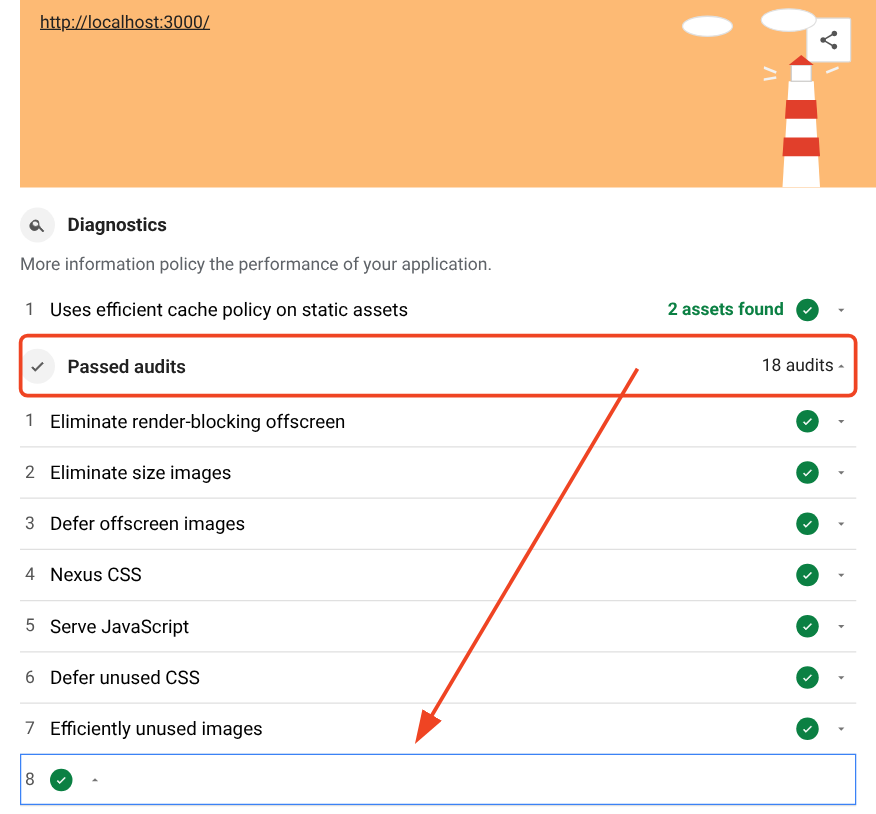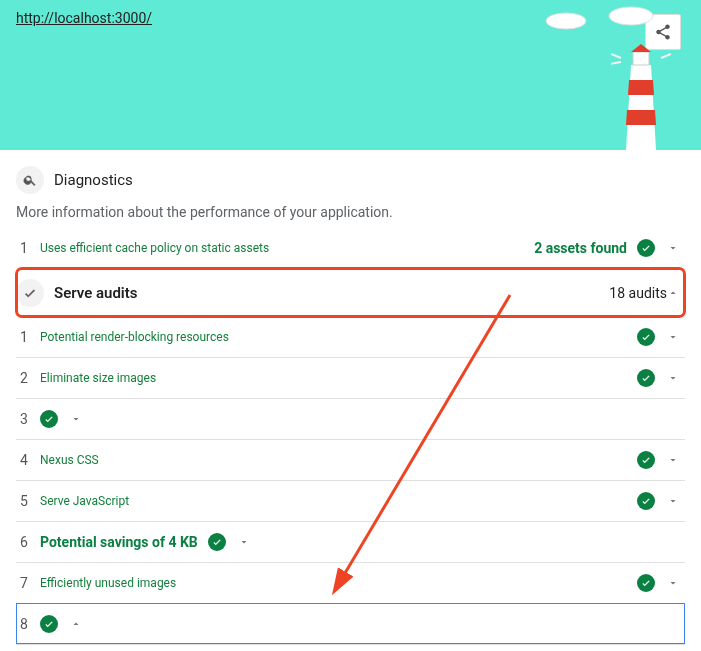--- a/index.html
+++ b/index.html
@@ -5,25 +5,26 @@
   * { box-sizing: border-box; }
   body {
     margin: 0;
     font-family: -apple-system, BlinkMacSystemFont, "Segoe UI", Roboto, Arial, sans-serif;
     font-size: 14px;
     color: #212121;
     background: #fff;
     width: 701px;
   }
   .header {
-    background: #5eead4;
+    background: #fdba74;
     padding: 10px 0 40px 16px;
     position: relative;
     overflow: hidden;
     min-height: 150px;
+    margin-left: 16px;
   }
   .url {
     font-size: 14px;
     color: #212121;
     text-decoration: underline;
   }
   .env {
     color: #555;
     font-size: 14px;
     margin-top: 2px;
@@ -70,21 +71,21 @@
     width: 28px;
     height: 28px;
     background: #f2f2f2;
     border-radius: 50%;
     display: flex;
     align-items: center;
     justify-content: center;
   }
   .icon-circle svg { width: 14px; height: 14px; fill: #555; stroke: #555;}
   .section-title {
-    font-weight: 400;
+    font-weight: 700;
     font-size: 15px;
   }
   .section-sub {
     color: #5f6368;
     font-size: 14px;
     margin: 10px 0 8px 0;
   }
 
   .row {
     display: flex;
@@ -95,22 +96,22 @@
   .row:first-of-type { border-top: none; }
   .row .idx {
     width: 24px;
     text-align: left;
     color: #555;
     font-size: 14px;
     padding-left:4px;
   }
   .row .label {
     flex: 1;
-    font-size: 12px;
-    color: #15803d;
+    font-size: 15px;
+    color: #000000;
   }
   .row .meta {
     color: #0b8043;
     font-size: 14px;
     margin-right: 10px;
     font-weight: bold;
   }
   .check-badge {
     width: 18px;
     height: 18px;
@@ -199,21 +200,21 @@
 
 <div class="section">
   <div class="section-header">
     <span class="icon-circle">
       <svg viewBox="0 0 24 24">
           <path d="M15.5 14h-.8l-.3-.3A6.5 6.5 0 1 0 14 15.5l.3.3v.8l5 5 1.5-1.5-5-5zM9.5 14A4.5 4.5 0 1 1 14 9.5 4.5 4.5 0 0 1 9.5 14z"></path>
         </svg>
     </span>
     <span class="section-title">Diagnostics</span>
   </div>
-  <div class="section-sub">More information about the performance of your application.</div>
+  <div class="section-sub">More information policy the performance of your application.</div>
 </div>
 
 <div class="audit-list">
   <div class="row">
     <span class="idx">1</span>
     <span class="label">Uses efficient cache policy on static assets</span>
     <span class="meta">2 assets found</span>
     <span class="check-badge">
         <svg viewBox="0 0 24 24">
           <path d="M9 16.2l-3.5-3.5L4 14.2 9 19l11-11-1.5-1.5z"></path>
@@ -225,33 +226,33 @@
         </svg>
       </span>
   </div>
 
   <div class="group-header highlight-red">
     <span class="icon-circle">
       <svg viewBox="0 0 24 24">
           <path d="M9 16.2l-3.5-3.5L4 14.2 9 19l11-11-1.5-1.5z"></path>
         </svg>
     </span>
-    <span class="label">Serve audits</span>
+    <span class="label">Passed audits</span>
     <span class="gray-meta">18 audits</span>
     <span class="chevron">
         <svg viewBox="0 0 24 24">
           <path d="M7 14l5-5 5 5z"></path>
         </svg>
       </span>
   </div>
 
   <div id="passed-list">
       <div class="row">
         <span class="idx">1</span>
-        <span class="label">Potential render-blocking resources</span>
+        <span class="label">Eliminate render-blocking offscreen</span>
         <span class="check-badge">
           <svg viewBox="0 0 24 24">
             <path d="M9 16.2l-3.5-3.5L4 14.2 9 19l11-11-1.5-1.5z"></path>
           </svg>
         </span>
         <span class="chevron">
           <svg viewBox="0 0 24 24">
             <path d="M7 10l5 5 5-5z"></path>
           </svg>
         </span>
@@ -265,20 +266,21 @@
           </svg>
         </span>
         <span class="chevron">
           <svg viewBox="0 0 24 24">
             <path d="M7 10l5 5 5-5z"></path>
           </svg>
         </span>
       </div>
       <div class="row">
         <span class="idx">3</span>
+        <span class="label">Defer offscreen images</span>
         <span class="check-badge">
           <svg viewBox="0 0 24 24">
             <path d="M9 16.2l-3.5-3.5L4 14.2 9 19l11-11-1.5-1.5z"></path>
           </svg>
         </span>
         <span class="chevron">
           <svg viewBox="0 0 24 24">
             <path d="M7 10l5 5 5-5z"></path>
           </svg>
         </span>
@@ -306,21 +308,21 @@
           </svg>
         </span>
         <span class="chevron">
           <svg viewBox="0 0 24 24">
             <path d="M7 10l5 5 5-5z"></path>
           </svg>
         </span>
       </div>
       <div class="row">
         <span class="idx">6</span>
-        <span class="meta">Potential savings of 4 KB</span>
+        <span class="label">Defer unused CSS</span>
         <span class="check-badge">
           <svg viewBox="0 0 24 24">
             <path d="M9 16.2l-3.5-3.5L4 14.2 9 19l11-11-1.5-1.5z"></path>
           </svg>
         </span>
         <span class="chevron">
           <svg viewBox="0 0 24 24">
             <path d="M7 10l5 5 5-5z"></path>
           </svg>
         </span>

